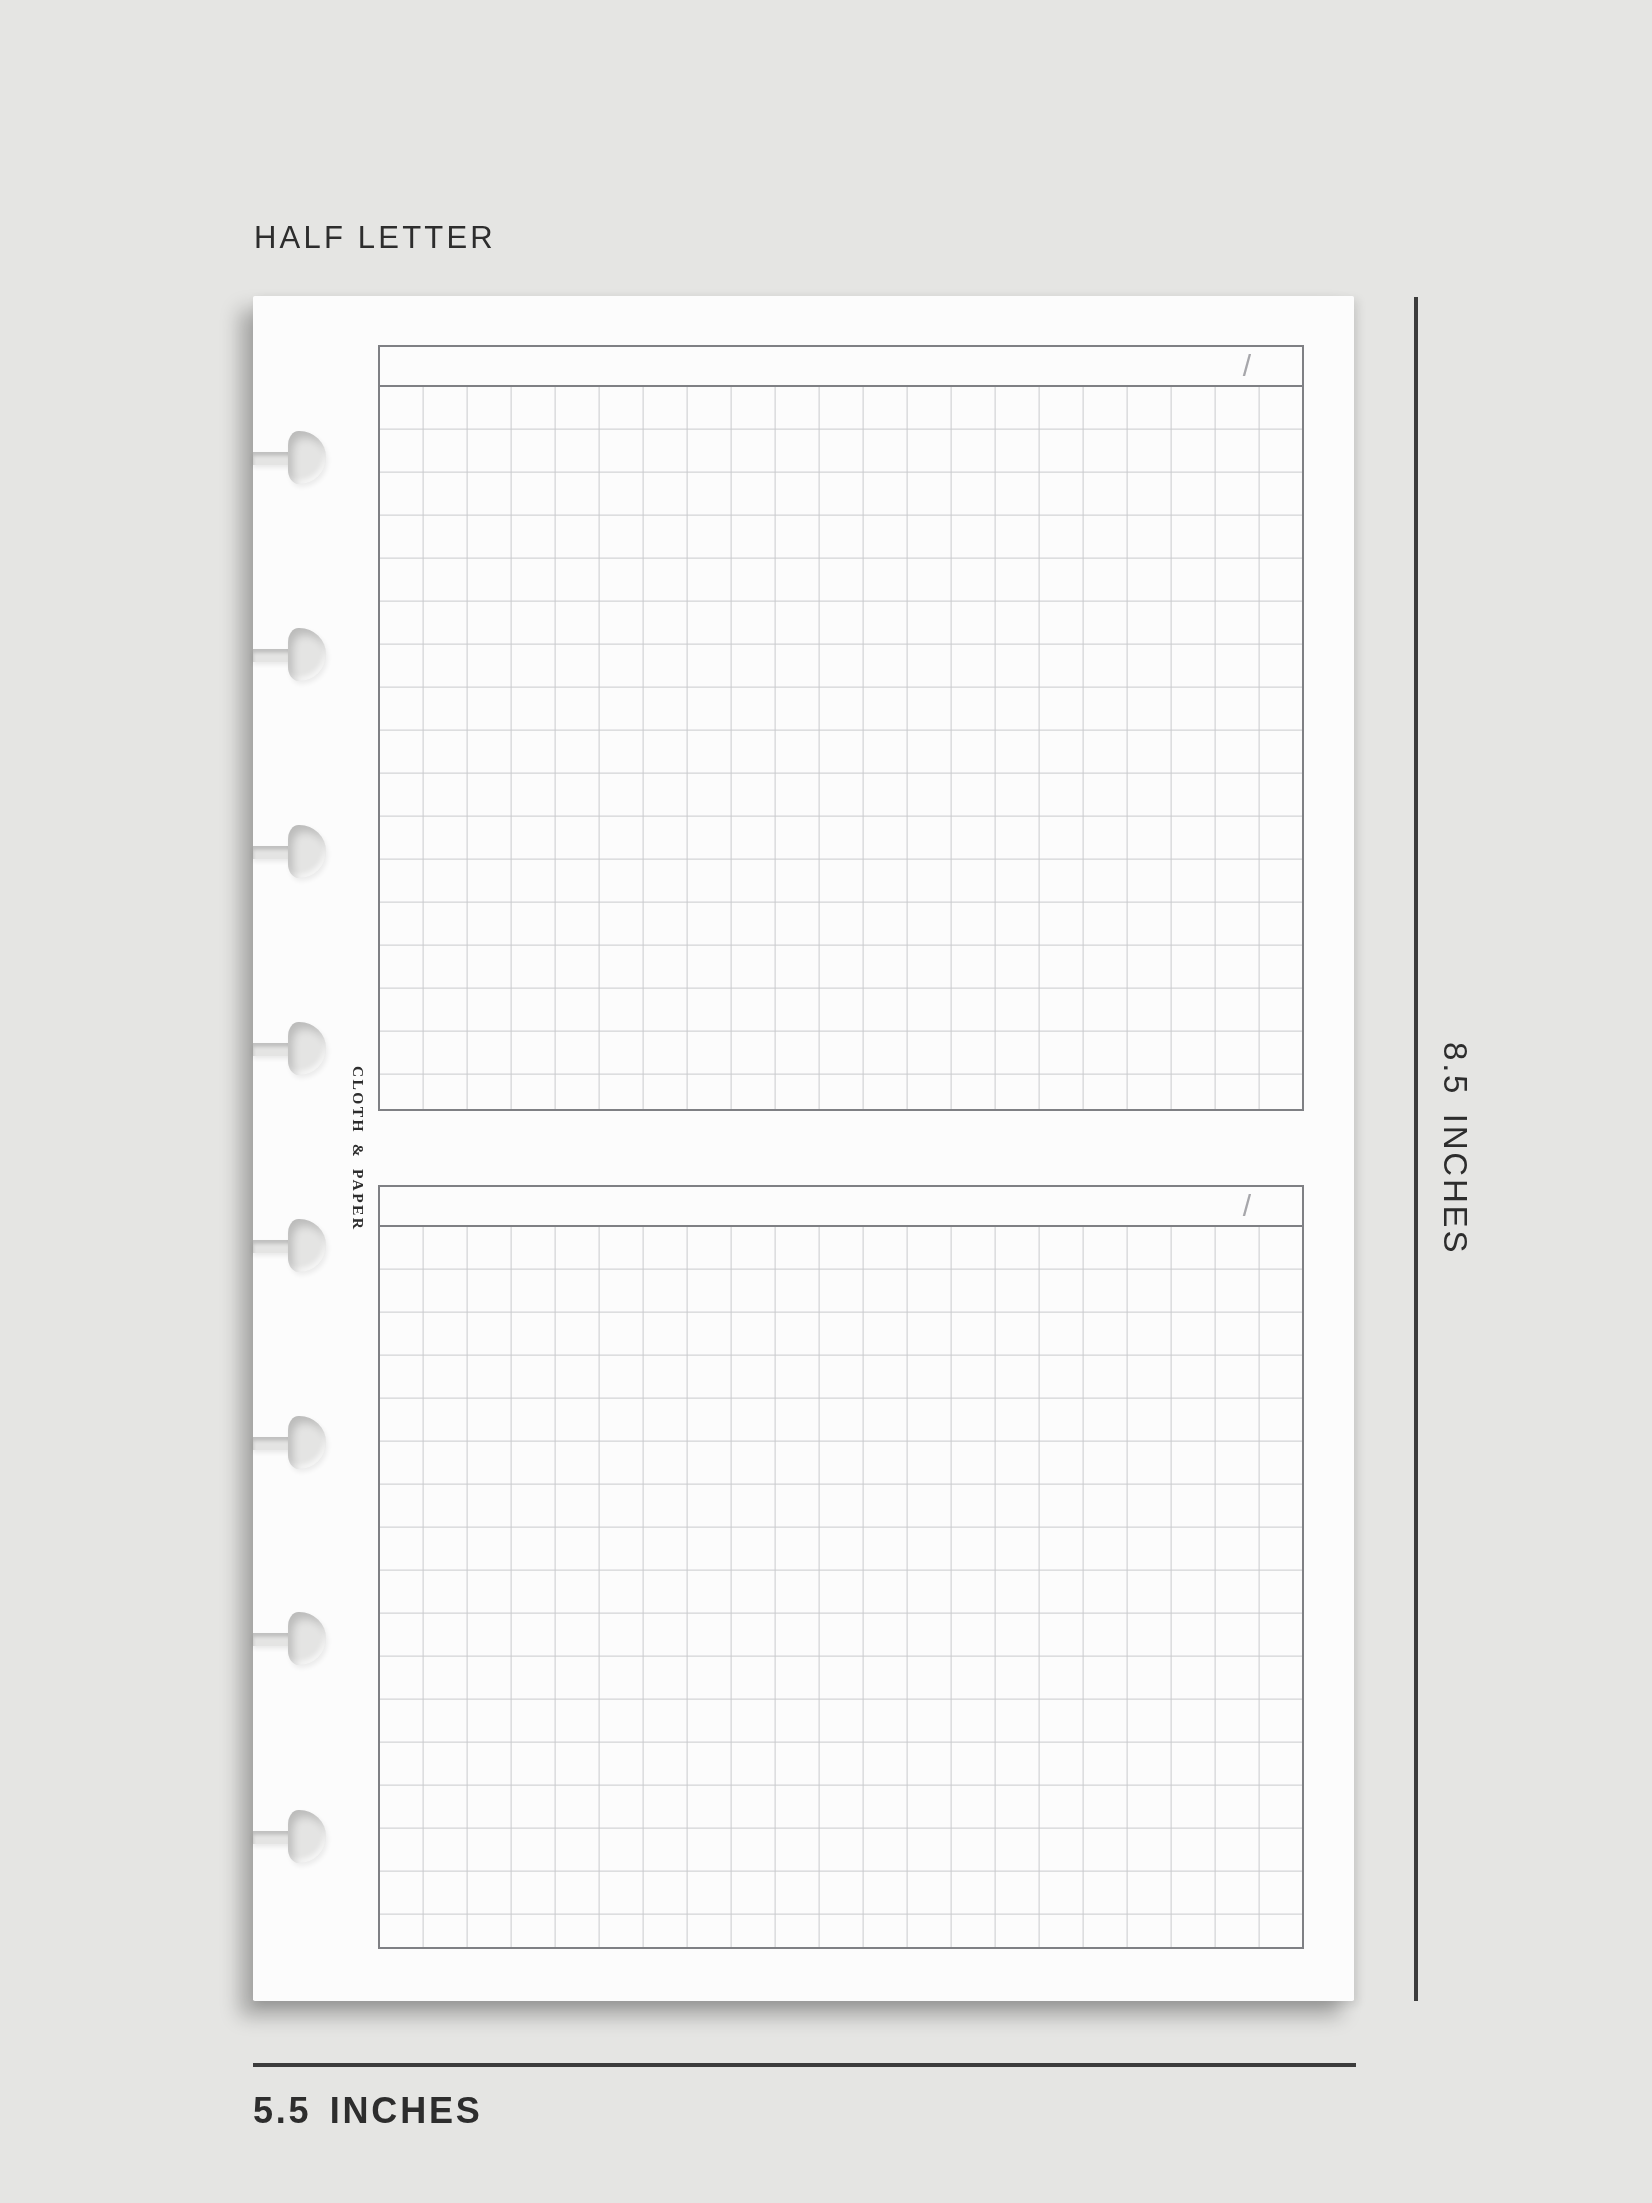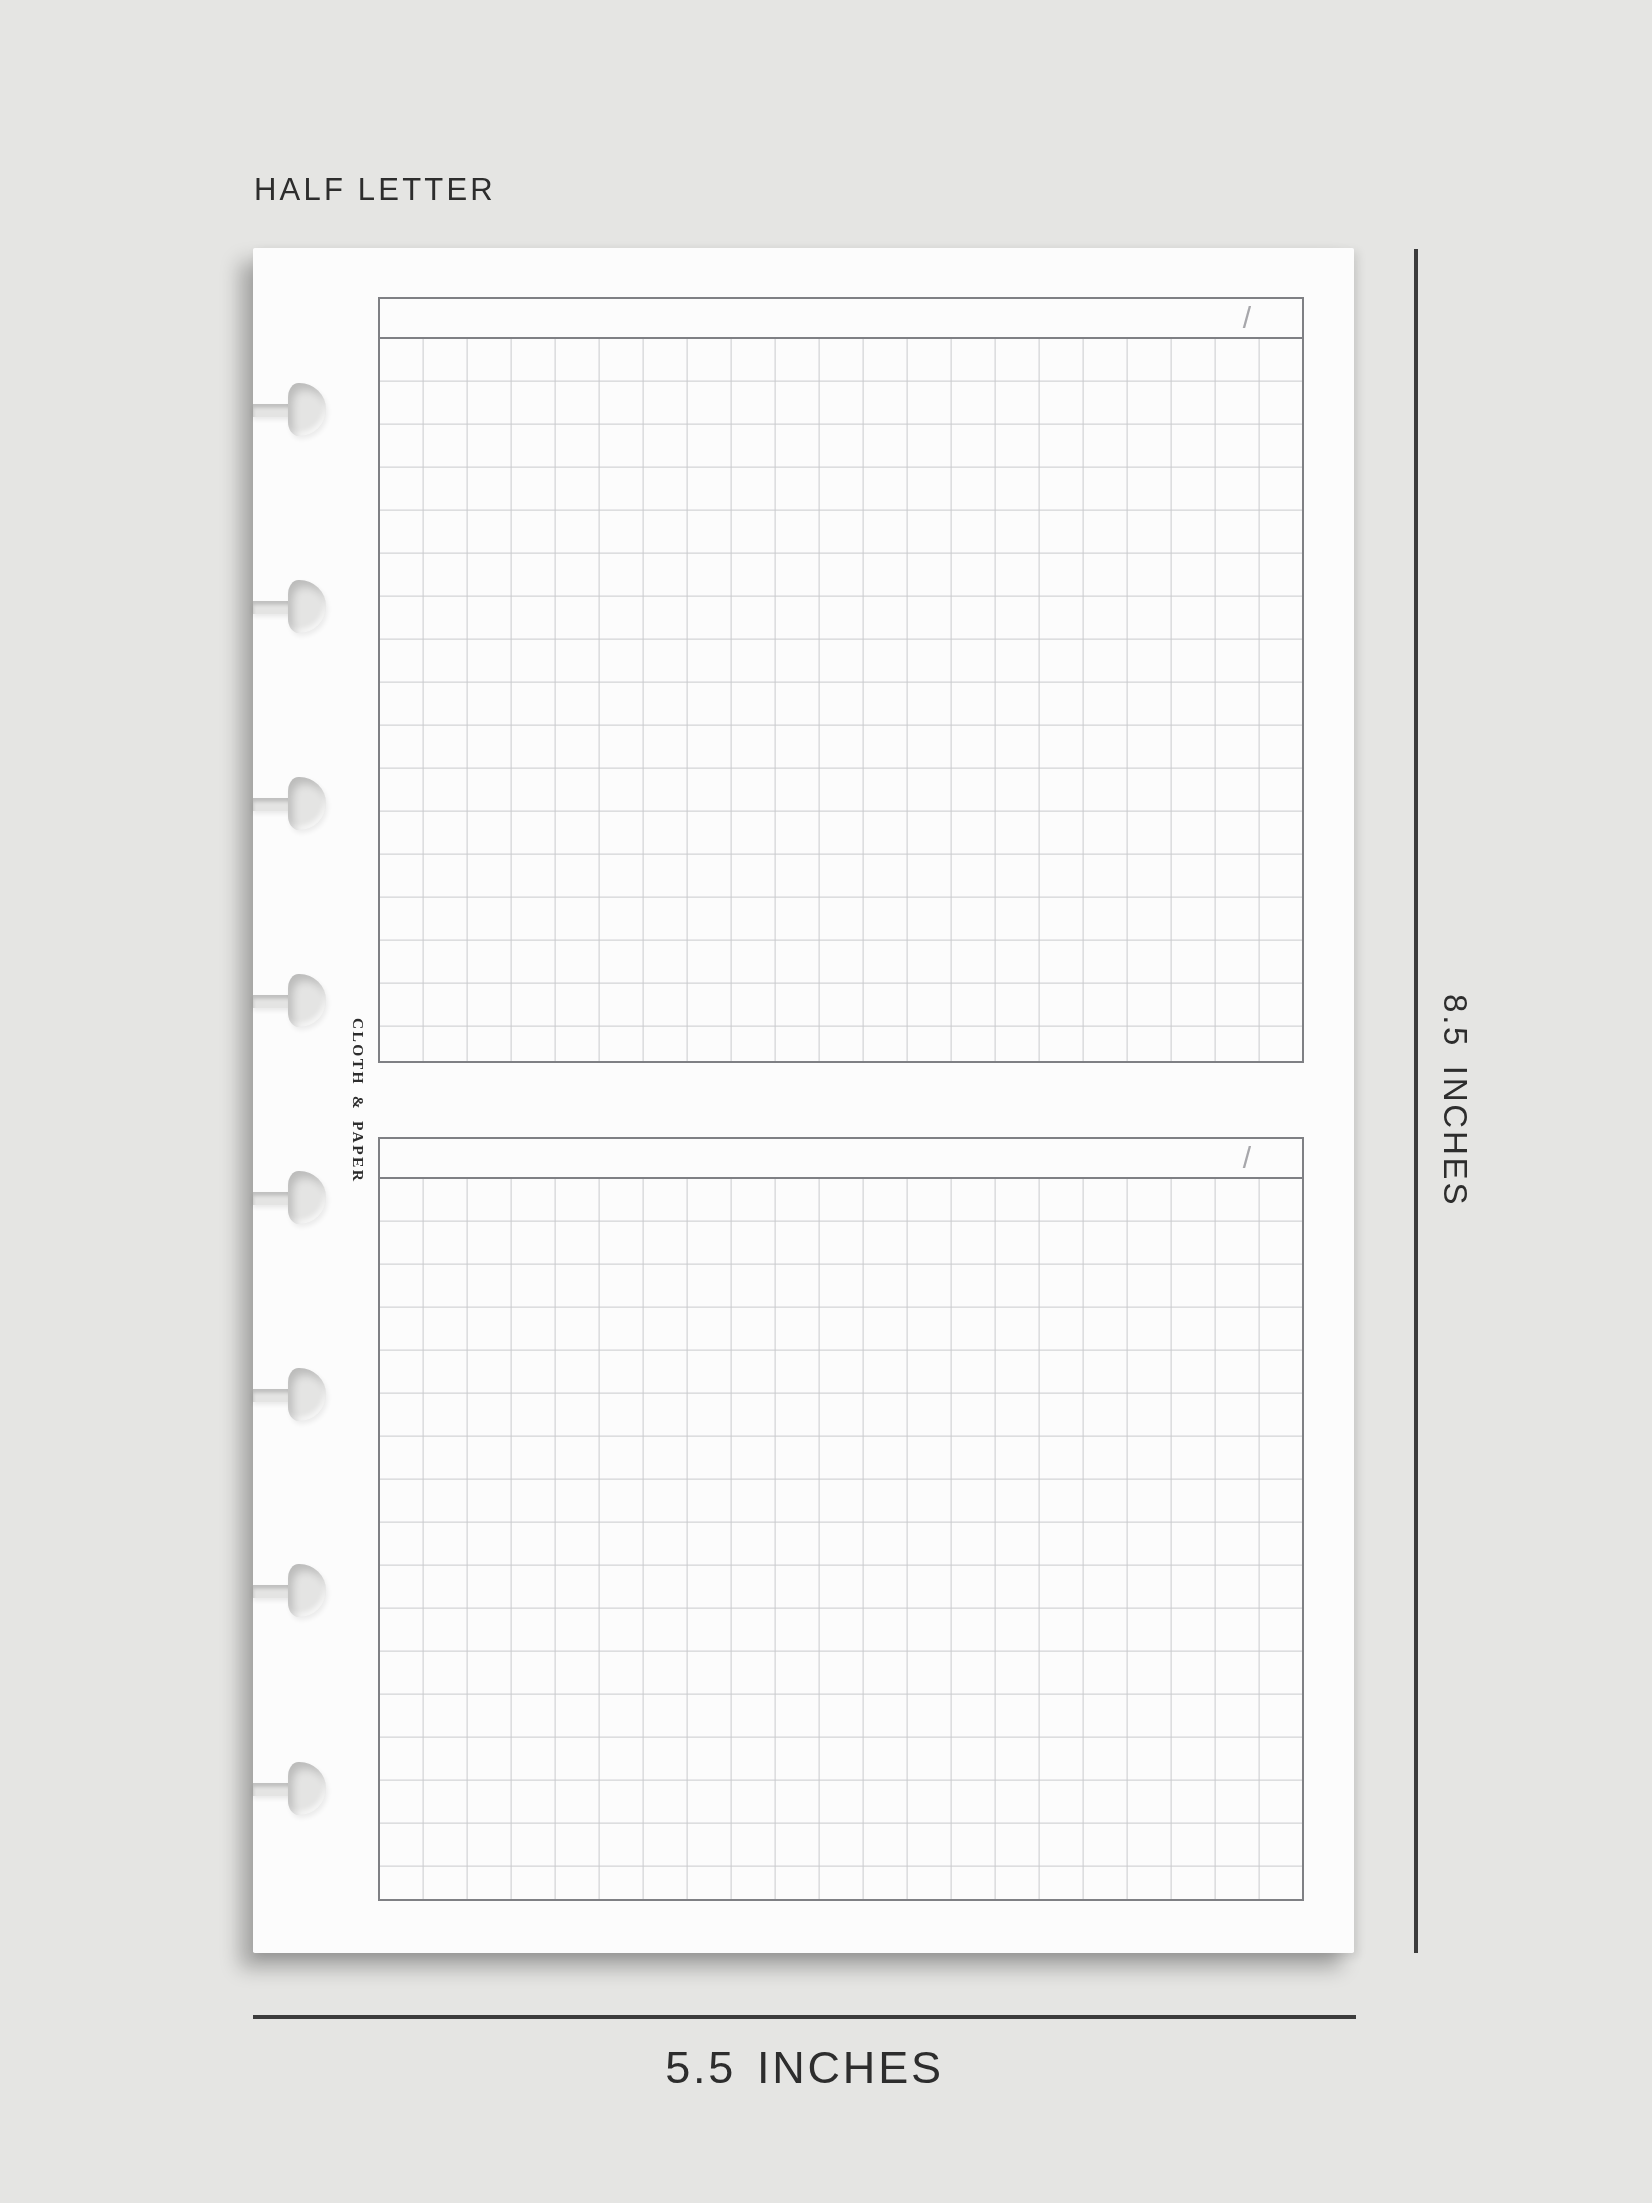--- a/index.html
+++ b/index.html
@@ -13,21 +13,21 @@
     --hole:#e4e4e3;
   }
   *{margin:0;padding:0;box-sizing:border-box;}
   html,body{width:1653px;height:2204px;}
   body{
     background:var(--background);
     font-family:"Liberation Sans", sans-serif;
     position:relative;
     overflow:hidden;
   }
-  .stage{position:absolute;inset:0;}
+  .stage{position:absolute;inset:0;margin-top:48px;}
 
   
   .size-label{
     position:absolute;left:254px;top:173px;
     font-size:31px;font-weight:300;letter-spacing:3.2px;
     color:var(--text);line-height:1.1;white-space:nowrap;
   }
 
   
   .page{
@@ -98,22 +98,22 @@
     position:absolute;left:1436px;top:249px;height:1704px;
     writing-mode:vertical-rl;text-orientation:mixed;text-align:center;
     font-size:33px;font-weight:300;letter-spacing:2.8px;word-spacing:5.5px;
     color:var(--text);white-space:nowrap;
   }
   .dim-line-h{
     position:absolute;left:253px;top:2015px;width:1103px;height:3.7px;
     background:var(--dimension-line);
   }
   .dim-label-h{
-    position:absolute;left:253px;top:2042px;width:1103px;text-align:center;
-    font-size:45px;font-weight:400;letter-spacing:2.8px;word-spacing:5.5px;
+    position:absolute;left:253px;top:2042px;width:1103px;
+    font-size:36px;font-weight:700;letter-spacing:2.8px;word-spacing:5.5px;
     color:var(--text);
   }
 </style>
 </head>
 <body>
 
 <div class="stage">
 
   <div class="size-label">HALF LETTER</div>
 

